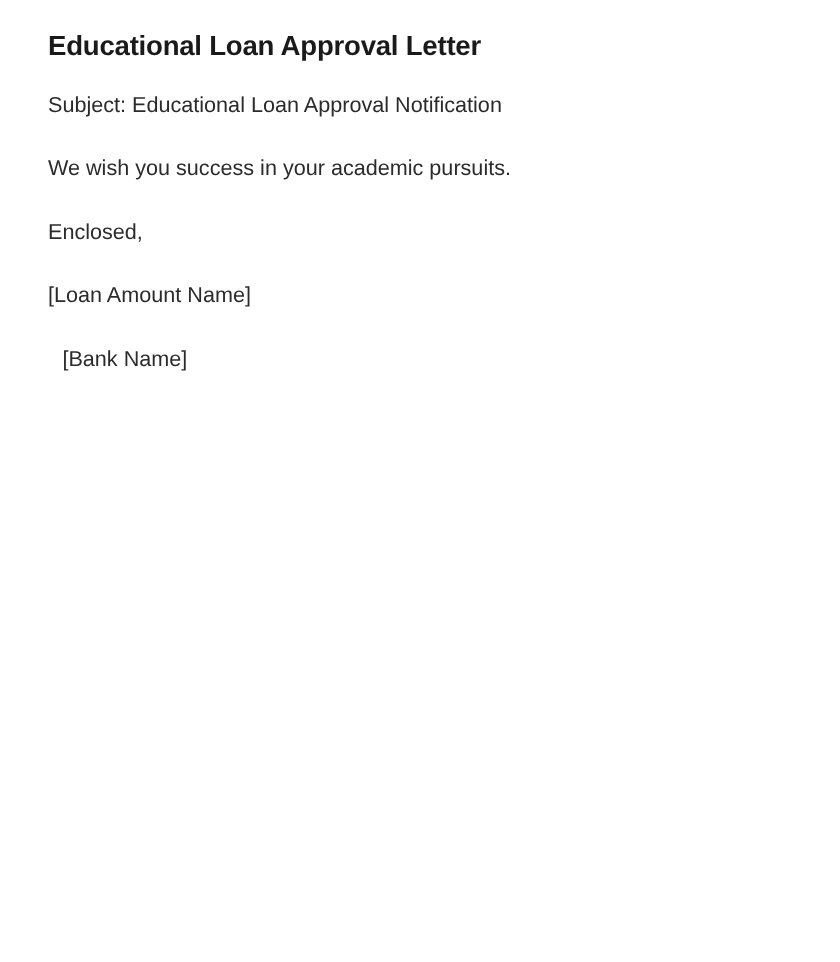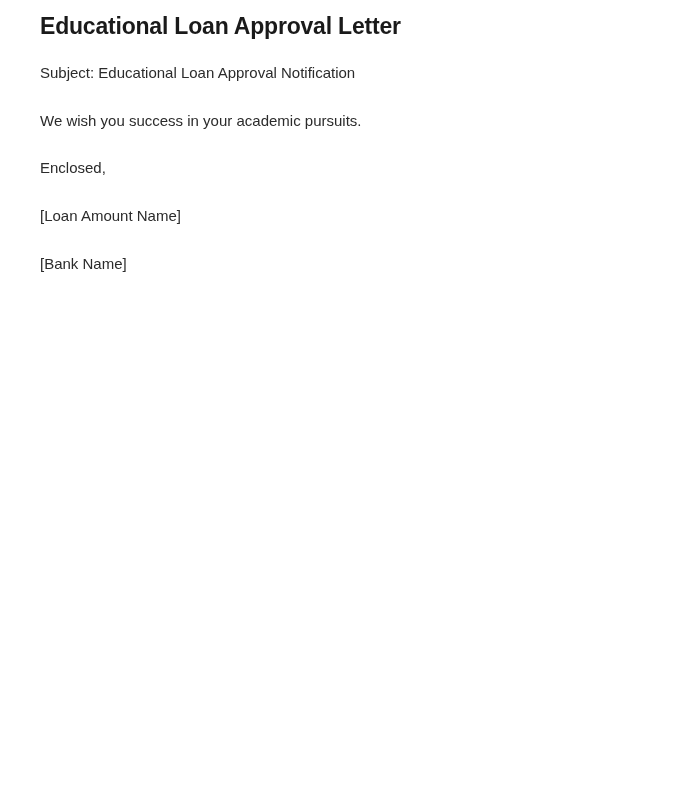--- a/index.html
+++ b/index.html
@@ -10,39 +10,40 @@
   body {
     width: 700px;
     height: 802px;
     font-family: "Liberation Sans", sans-serif;
     color: #202124;
     overflow: hidden;
   }
   .letter {
     box-sizing: border-box;
     width: 700px;
-    padding: 12px 40px 0 40px;
+    padding: 24px 40px 0 40px;
   }
   .letter-title {
     font-size: 23px;
     font-weight: bold;
     line-height: 1.3;
     margin: 0 0 18px 0;
     color: #1a1a1a;
     letter-spacing: -0.2px;
   }
   .para {
-    font-size: 15px;
+    font-size: 18px;
     line-height: 1.72;
     margin: 0 0 22px 0;
     color: #2b2b2b;
     max-width: 604px;
   }
   .para:last-child {
     margin-bottom: 0;
+    margin-left: 12px;
   }
 </style>
 </head>
 <body>
 
 <div class="letter">
   <h1 class="letter-title">Educational Loan Approval Letter</h1>
   <p class="para">Subject: Educational Loan Approval Notification</p>
   <p class="para">We wish you success in your academic pursuits.</p>
   <p class="para">Enclosed,</p>

